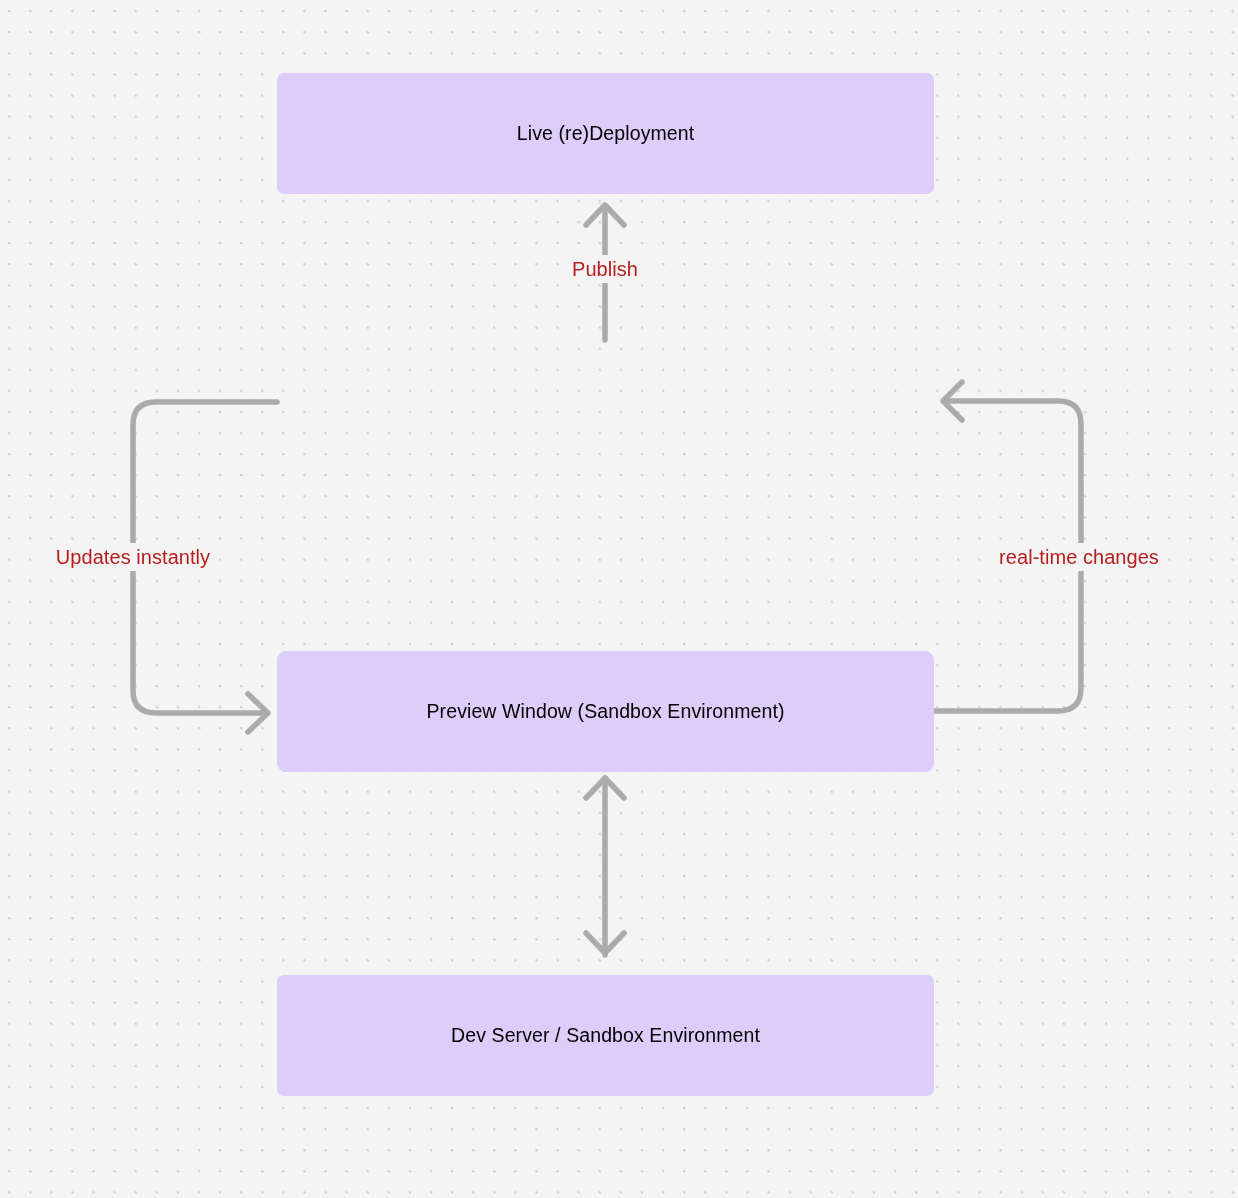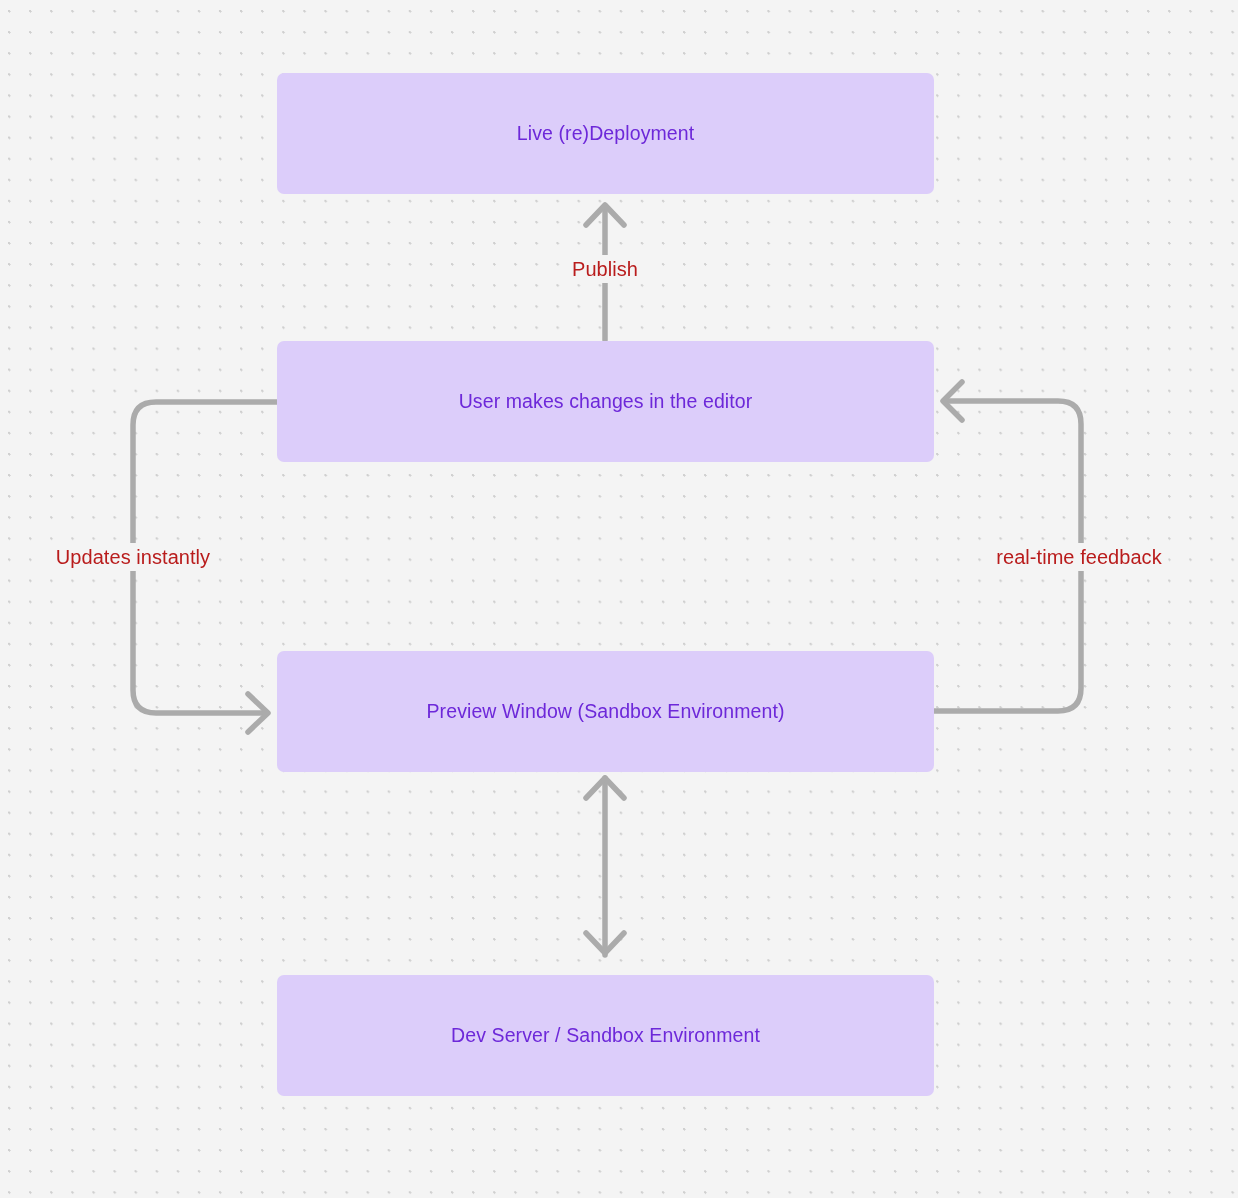--- a/index.html
+++ b/index.html
@@ -35,21 +35,21 @@
   }
 
   .node {
     position: absolute;
     box-sizing: border-box;
     background-color: #dccdfa;
     border-radius: 7px;
     display: flex;
     align-items: center;
     justify-content: center;
-    color: #6d28d9;
+    color: #000000;
     font-size: 19.5px;
     letter-spacing: 0.1px;
     line-height: 1.25;
     text-align: center;
     user-select: none;
   }
 
   .node-label {
     display: block;
     padding: 0 14px;
@@ -93,32 +93,29 @@
       <path d="M 605 955 L 605 778" fill="none" stroke="#ababab" stroke-width="5.5" stroke-linecap="round"></path>
       <path d="M 586 798 L 605 778 L 624 798" fill="none" stroke="#ababab" stroke-width="5.5" stroke-linecap="round" stroke-linejoin="round"></path>
       <path d="M 586 933 L 605 953 L 624 933" fill="none" stroke="#ababab" stroke-width="5.5" stroke-linecap="round" stroke-linejoin="round"></path>
     </g>
   </svg>
 
   <div class="node" style="left:277px; top:73px; width:657px; height:121px;">
     <span class="node-label">Live (re)Deployment</span>
   </div>
 
-  <div class="node" style="left:277px; top:341px; width:657px; height:121px;">
-    <span class="node-label">User makes changes in the editor</span>
-  </div>
 
-  <div class="node" style="left:277px; top:651px; width:657px; height:121px;">
+  <div class="node" style="left:277px; top:651px; width:657px; height:121px;border-radius:9px;">
     <span class="node-label">Preview Window (Sandbox Environment)</span>
   </div>
 
   <div class="node" style="left:277px; top:959px; width:657px; height:121px;margin-top:16px;">
     <span class="node-label">Dev Server / Sandbox Environment</span>
   </div>
 
   <div class="edge-label" style="left:605px; top:269px; transform:translate(-50%,-50%);">Publish</div>
 
   <div class="edge-label" style="left:133px; top:557px; transform:translate(-50%,-50%);">Updates instantly</div>
 
-  <div class="edge-label" style="left:1079px; top:557px; transform:translate(-50%,-50%);">real-time feedback</div>
+  <div class="edge-label" style="left:1079px; top:557px; transform:translate(-50%,-50%);">real-time changes</div>
 
 
 </div>
 
 </body></html>

